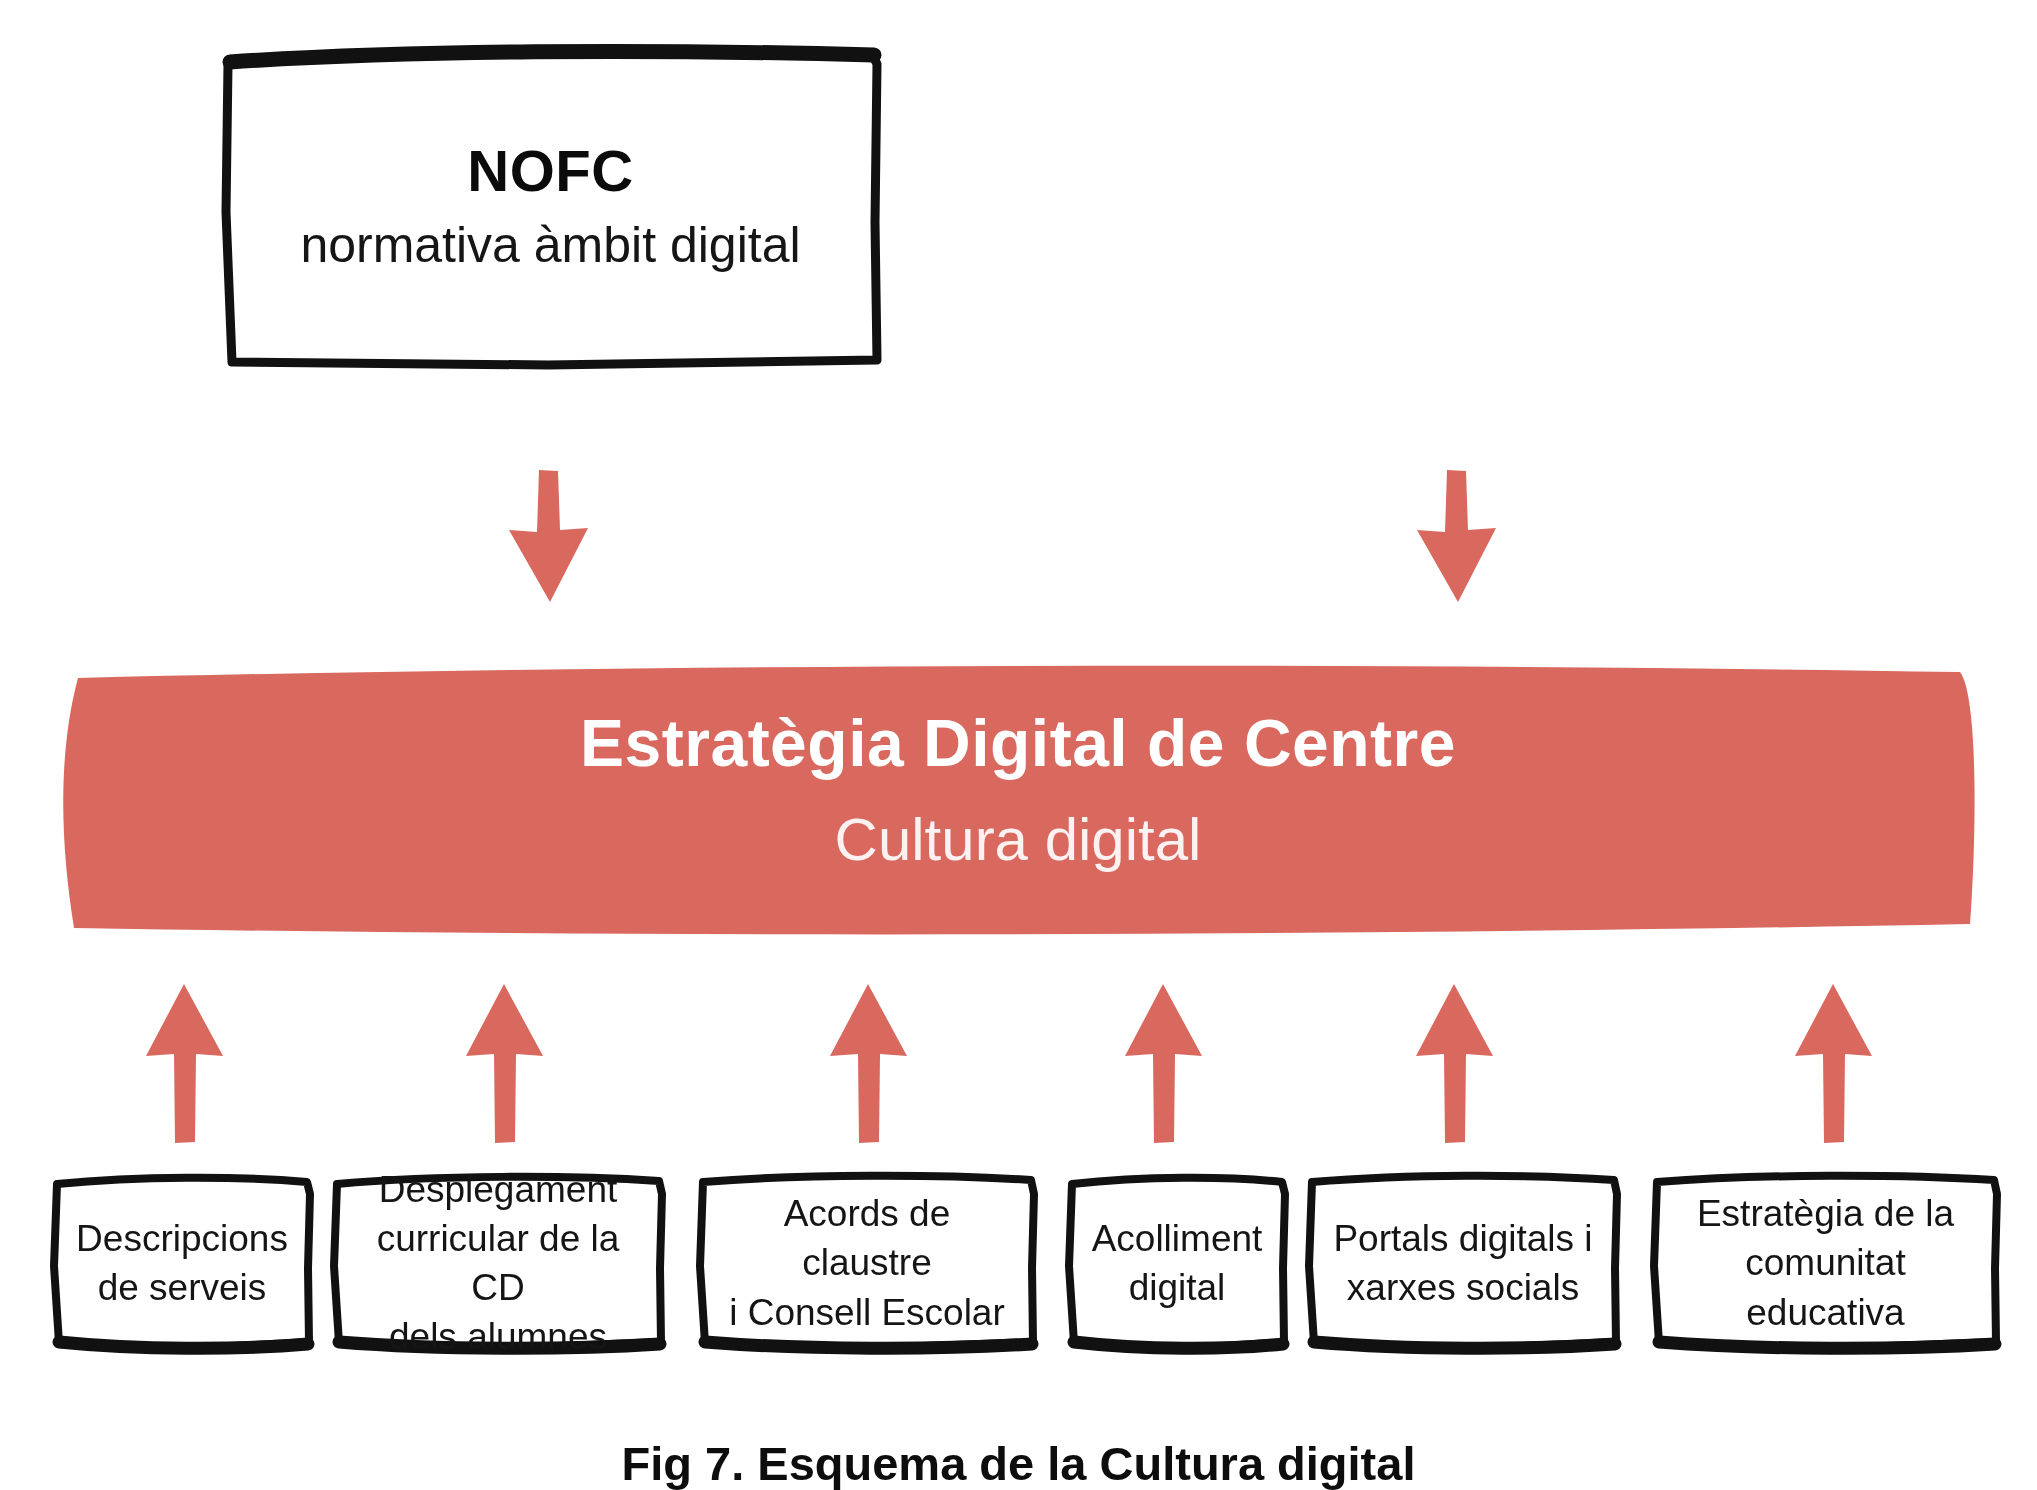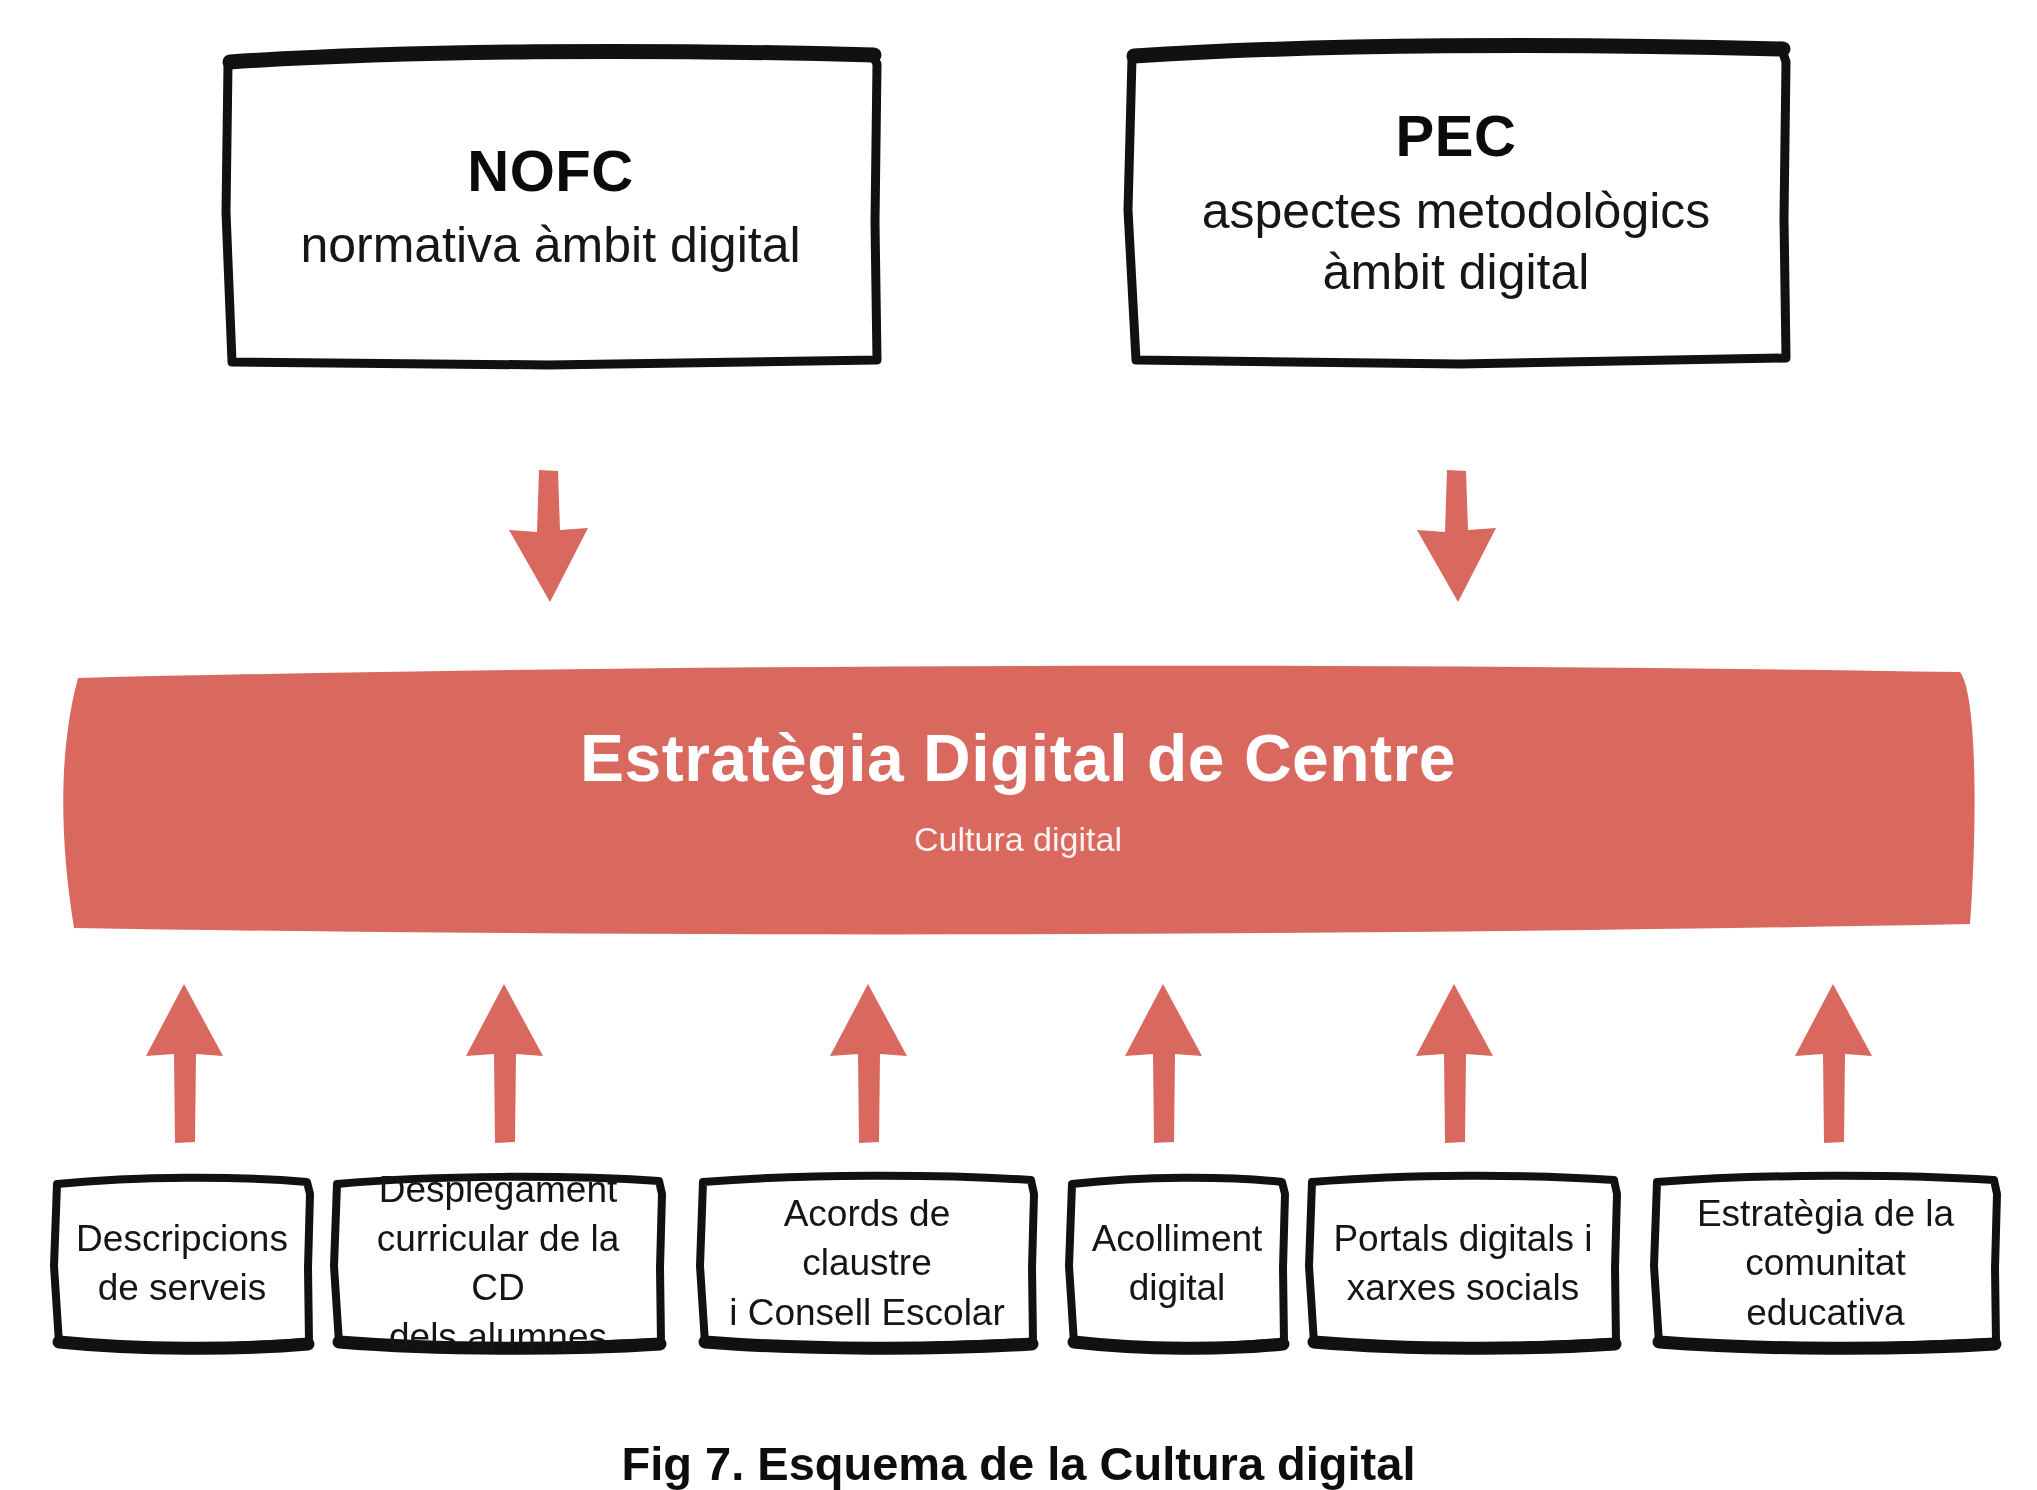--- a/index.html
+++ b/index.html
@@ -100,21 +100,21 @@
   }
   #banner-title {
     font-size: 66px;
     font-weight: bold;
     color: #ffffff;
     margin: 0 0 28px 0;
     letter-spacing: 0.5px;
     line-height: 1.05;
   }
   #banner-sub {
-    font-size: 34px;
+    font-size: 60px;
     font-weight: normal;
     color: #fdf2f1;
     margin: 14px;
     line-height: 1.1;
   }
 
   
   .arrow {
     position: absolute;
   }
@@ -165,33 +165,20 @@
         <path d="M10,22 C180,10 420,8 655,14 L659,22 L657,180 L659,318 L330,323 L14,320 L8,170 Z" fill="none" stroke="#111111" stroke-width="9" stroke-linejoin="round" stroke-linecap="round"></path>
         <path d="M12,20 C190,8 430,7 656,13" fill="none" stroke="#111111" stroke-width="15" stroke-linecap="round"></path>
       </svg>
     </div>
     <div class="content">
       <p class="top-title">NOFC</p>
       <p class="top-sub">normativa àmbit digital</p>
     </div>
   </div>
 
-  <div class="hand-box top-box" id="box-pec">
-    <div class="frame">
-      <svg viewBox="0 0 672 333" preserveAspectRatio="none" aria-hidden="true">
-        <path d="M12,20 C190,8 430,6 662,12 L666,24 L664,180 L666,320 L340,326 L16,322 L8,172 Z" fill="none" stroke="#111111" stroke-width="9" stroke-linejoin="round" stroke-linecap="round"></path>
-        <path d="M14,18 C200,6 440,5 663,11" fill="none" stroke="#111111" stroke-width="15" stroke-linecap="round"></path>
-      </svg>
-    </div>
-    <div class="content">
-      <p class="top-title">PEC</p>
-      <p class="top-sub" style="white-space:pre-line;">aspectes metodològics
-àmbit digital</p>
-    </div>
-  </div>
 
   <div class="arrow arrow-down" style="left:500px; top:468px;">
     <svg viewBox="0 0 96 140" aria-hidden="true">
       <path d="M39,2 L58,3 L60,62 L88,60 L50,134 L9,62 L37,64 Z" fill="#d9685f"></path>
     </svg>
   </div>
 
   <div class="arrow arrow-down" style="left:1408px; top:468px;">
     <svg viewBox="0 0 96 140" aria-hidden="true">
       <path d="M39,2 L58,3 L60,62 L88,60 L50,134 L9,62 L37,64 Z" fill="#d9685f"></path>

